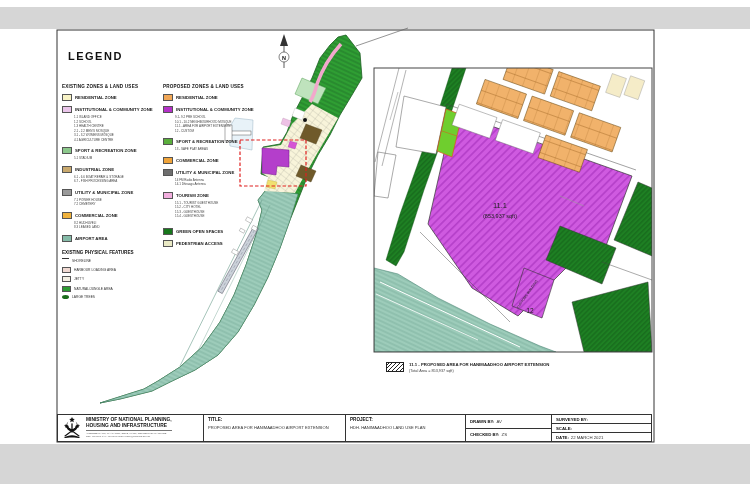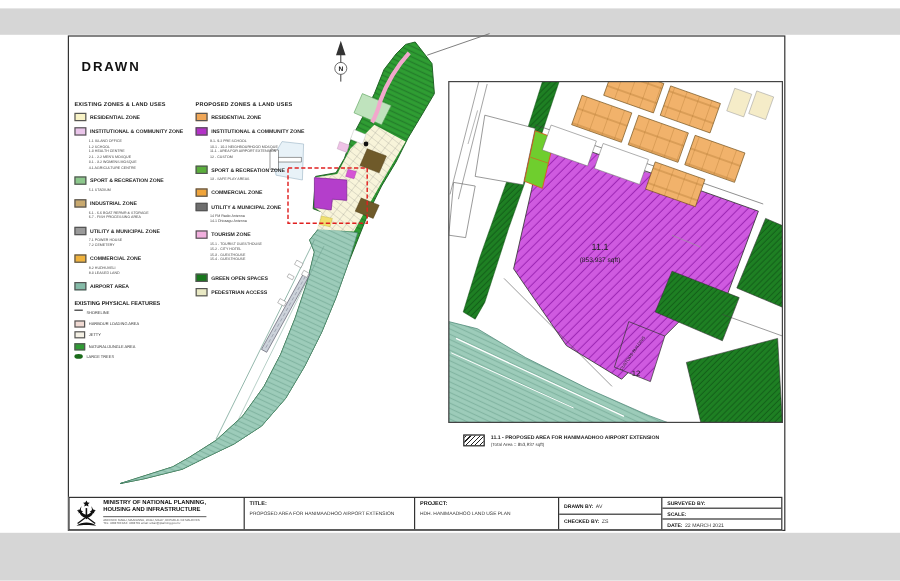--- a/index.html
+++ b/index.html
@@ -183,21 +183,21 @@
 
     <text x="500" y="208" text-anchor="middle" font-size="7.5" fill="#222">11.1</text>
     <text x="500" y="218" text-anchor="middle" font-size="5.5" fill="#222">(853,937 sqft)</text>
     <text x="528" y="295" text-anchor="middle" font-size="3.4" fill="#222" transform="rotate(-55 528 295)">CUSTOMS BUILDING</text>
     <text x="530" y="313" text-anchor="middle" font-size="6.5" fill="#222">12</text>
   </g>
 
   <rect x="374" y="68" width="278" height="284" fill="none" stroke="#444" stroke-width="1"></rect>
 </svg>
 
-<div class="legend-title">DRAWN</div>
+<div class="legend-title">LEGEND</div>
 
 <div class="lcol c1">
   <div class="lhead">EXISTING ZONES &amp; LAND USES</div>
 
   <div class="zitem">
     <span class="sw" style="background-color: rgb(248, 243, 198);"></span>
     <span class="zl">RESIDENTIAL ZONE</span>
   </div>
 
   <div class="zitem">

